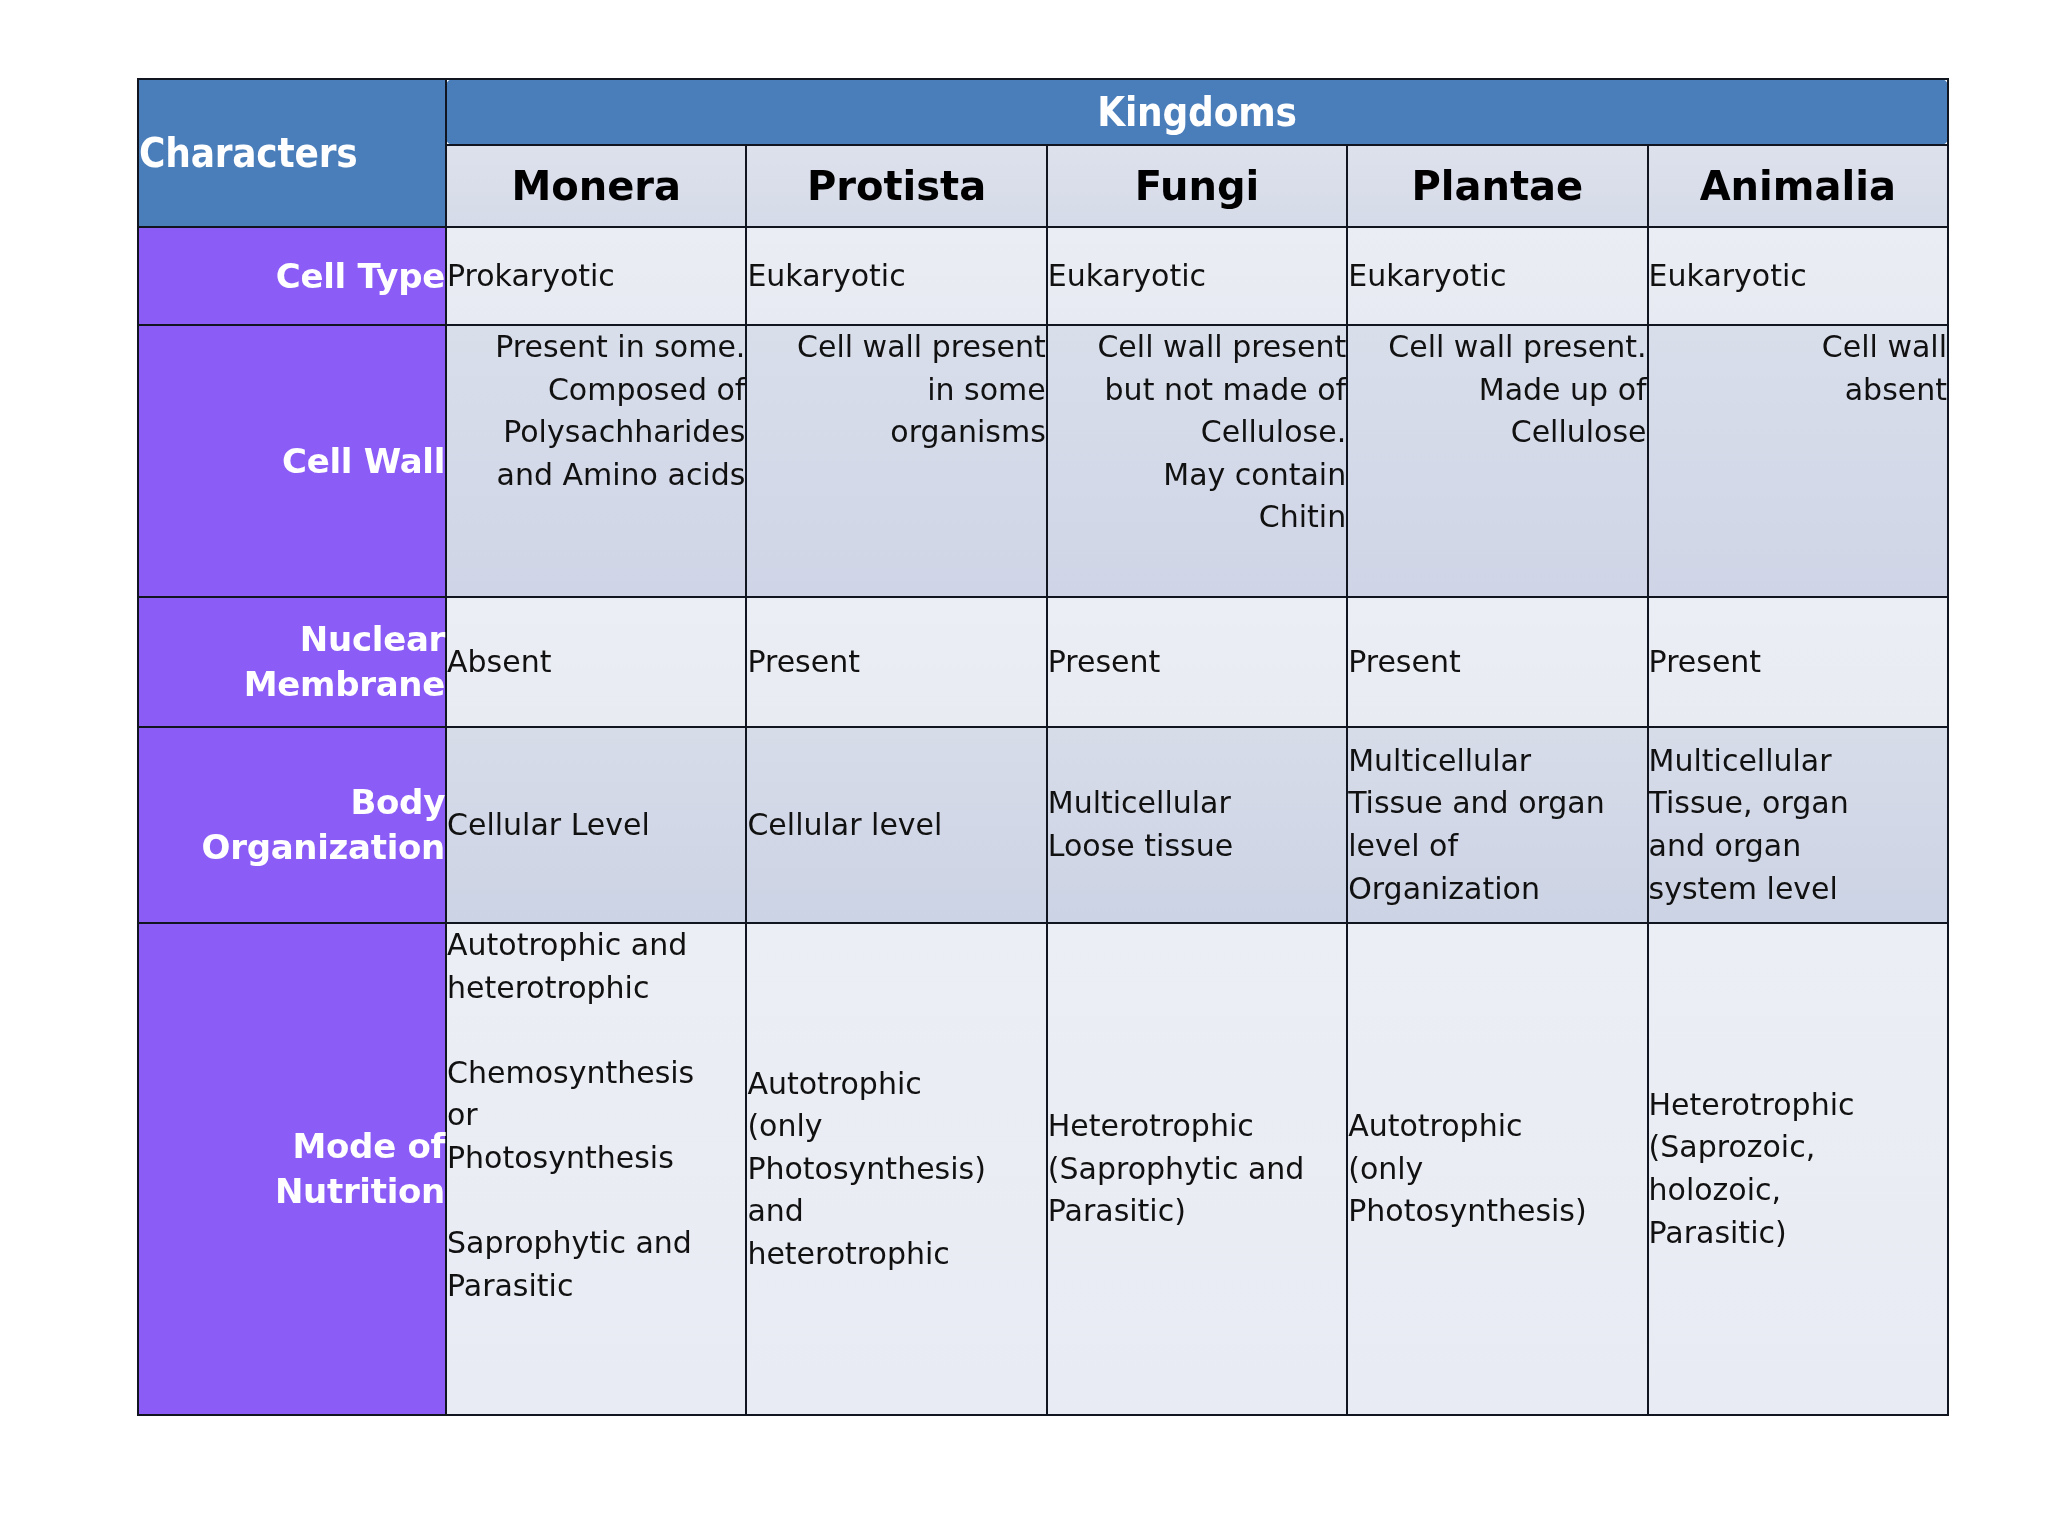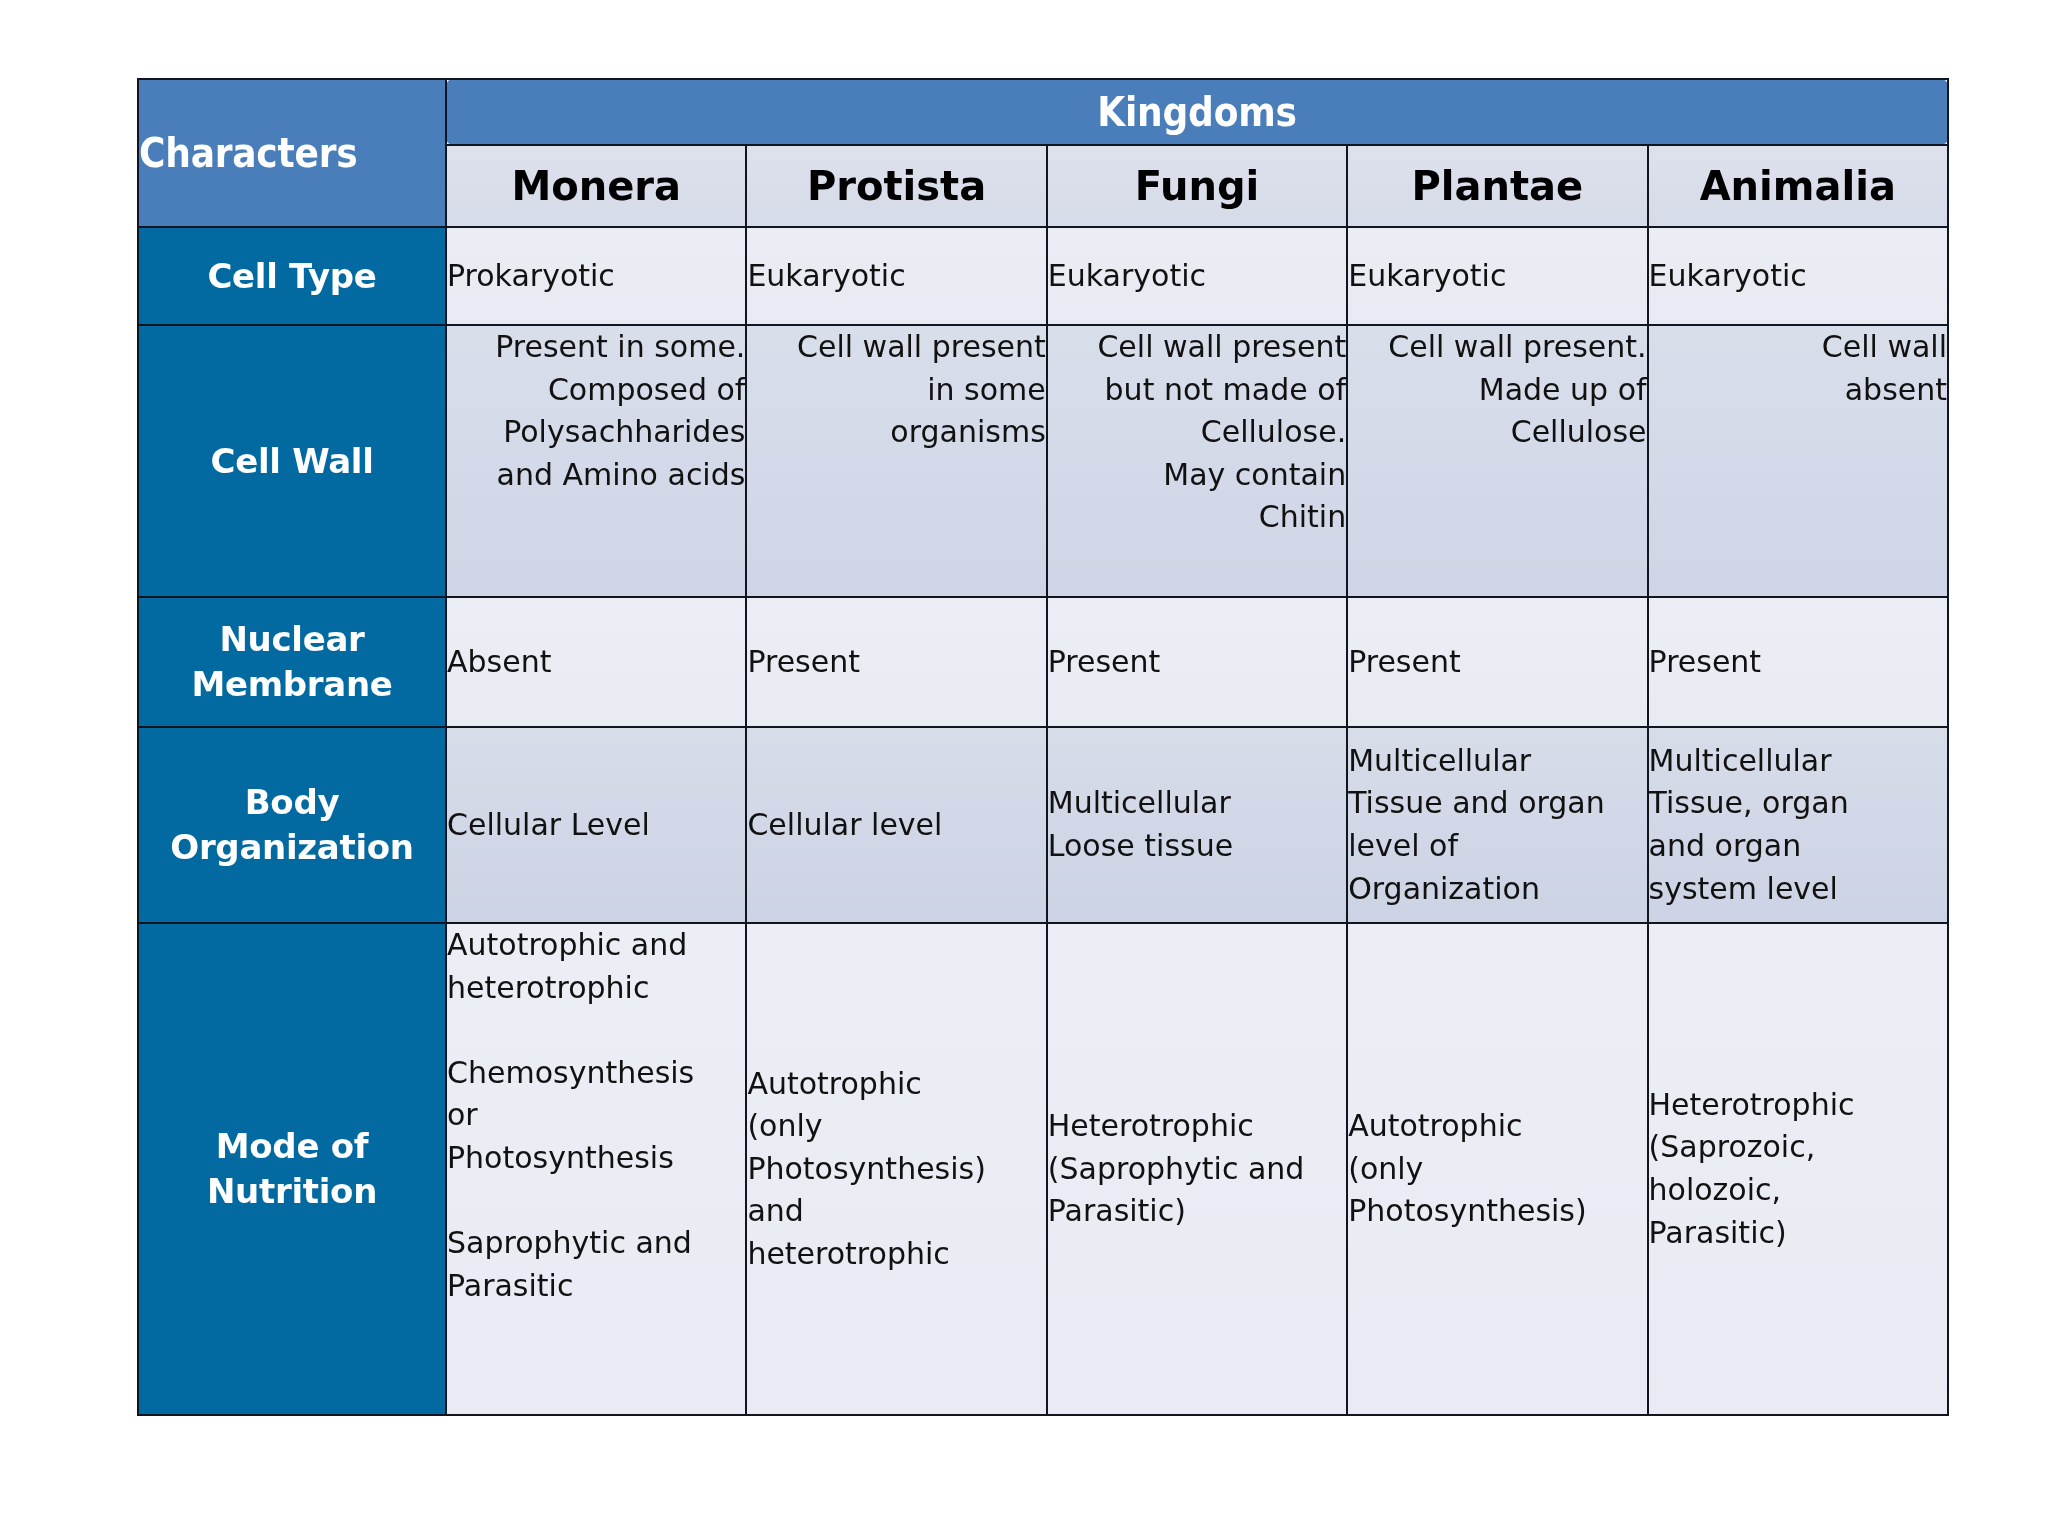--- a/index.html
+++ b/index.html
@@ -62,25 +62,25 @@
     background: linear-gradient(180deg, #dde1ec 0%, #d6dbe9 100%);
     color: #000000;
     font-weight: bold;
     font-size: 40px;
     text-align: center;
     height: 82px;
     font-family: "DejaVu Sans", "Liberation Sans", sans-serif;
   }
   
   .row-label {
-    background: #0369a1;
+    background: #8b5cf6;
     color: #ffffff;
     font-weight: bold;
     font-size: 34px;
-    text-align: center;
+    text-align: right;
     padding: 0 10px 0 14px;
     line-height: 1.32;
     font-family: "DejaVu Sans", "Liberation Sans", sans-serif;
     letter-spacing: -0.3px;
     margin-top: 12px;
   }
   
   td.data-cell {
     font-size: 30px;
     line-height: 1.42;

